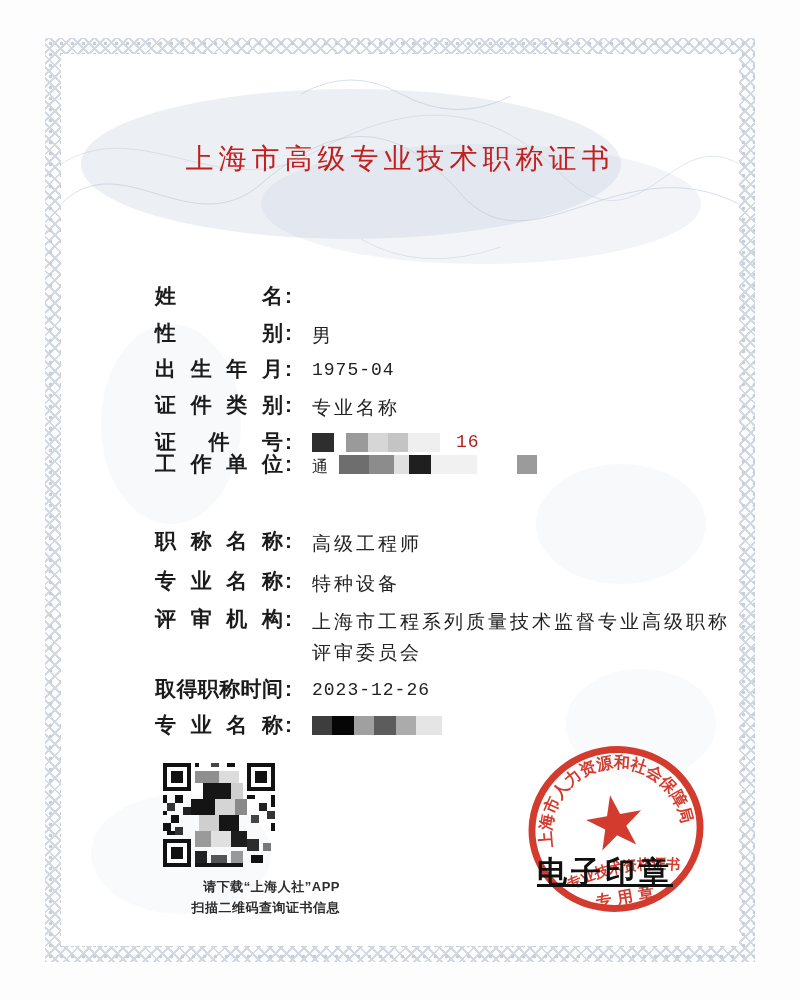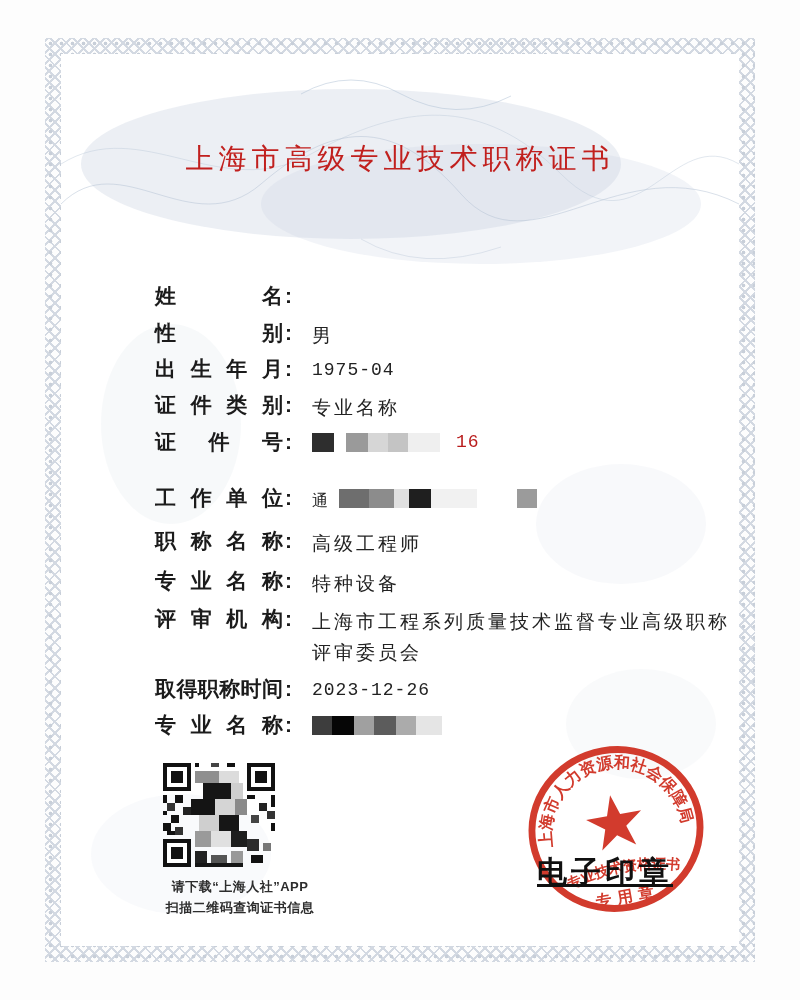--- a/index.html
+++ b/index.html
@@ -57,21 +57,21 @@
   }
   .num{font-family:"Liberation Mono",monospace;letter-spacing:1px;font-size:18px;line-height:28px;}
 
   
   .blocks{display:flex;align-items:center;height:26px;margin-left:20px;}
   .pb{display:inline-block;height:19px;}
 
   .qr{position:absolute;left:163px;top:763px;width:112px;height:104px;}
   .qr-caption{
     position:absolute;left:140px;top:876px;width:200px;
-    text-align:center;font-size:13px;font-weight:bold;color:#2d2d2d;
+    text-align:right;font-size:13px;font-weight:bold;color:#2d2d2d;
     line-height:21px;letter-spacing:.5px;
   }
 
   .seal{position:absolute;left:518px;top:736px;width:196px;height:186px;color:var(--seal-red);}
   .seal-overlay{
     position:absolute;left:537px;top:852px;
     font-size:30px;font-weight:bold;color:#101010;
     letter-spacing:4px;white-space:nowrap;text-decoration:underline;
   }
 </style>
@@ -129,21 +129,21 @@
       <span class="pb" style="width:22px;background:#2e2e2e"></span>
       <span class="pb" style="width:12px"></span>
       <span class="pb" style="width:22px;background:#9a9a9a"></span>
       <span class="pb" style="width:20px;background:#d6d6d6"></span>
       <span class="pb" style="width:20px;background:#c4c4c4"></span>
       <span class="pb" style="width:32px;background:#efefef"></span>
       <span class="num" style="margin-left:16px;color:#b91c1c">16</span>
     </span>
   </div>
 
-  <div class="row" style="top:485px">
+  <div class="row" style="top:451px">
     <span class="flabel">工作单位</span>
       <span class="colon">:</span>
     <span class="fvalue" style="font-size:16px;margin-left:20px">通</span>
     <span class="blocks" style="margin-left:8px">
       <span class="pb" style="width:30px;background:#6e6e6e"></span>
       <span class="pb" style="width:25px;background:#8c8c8c"></span>
       <span class="pb" style="width:15px;background:#e0e0e0"></span>
       <span class="pb" style="width:22px;background:#1f1f1f"></span>
       <span class="pb" style="width:46px;background:#f1f1f1"></span>
       <span class="pb" style="width:40px"></span>

